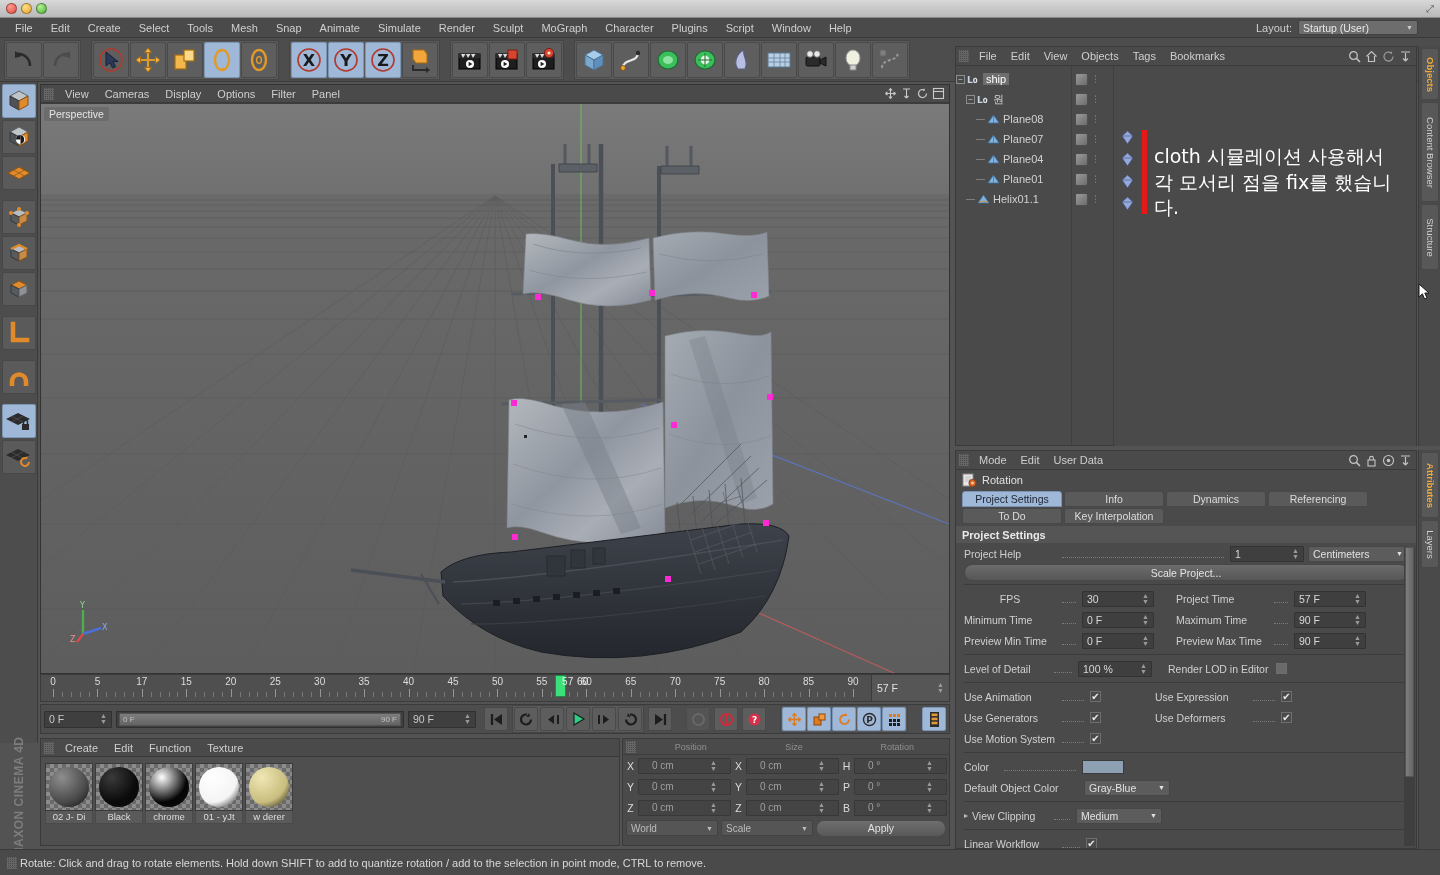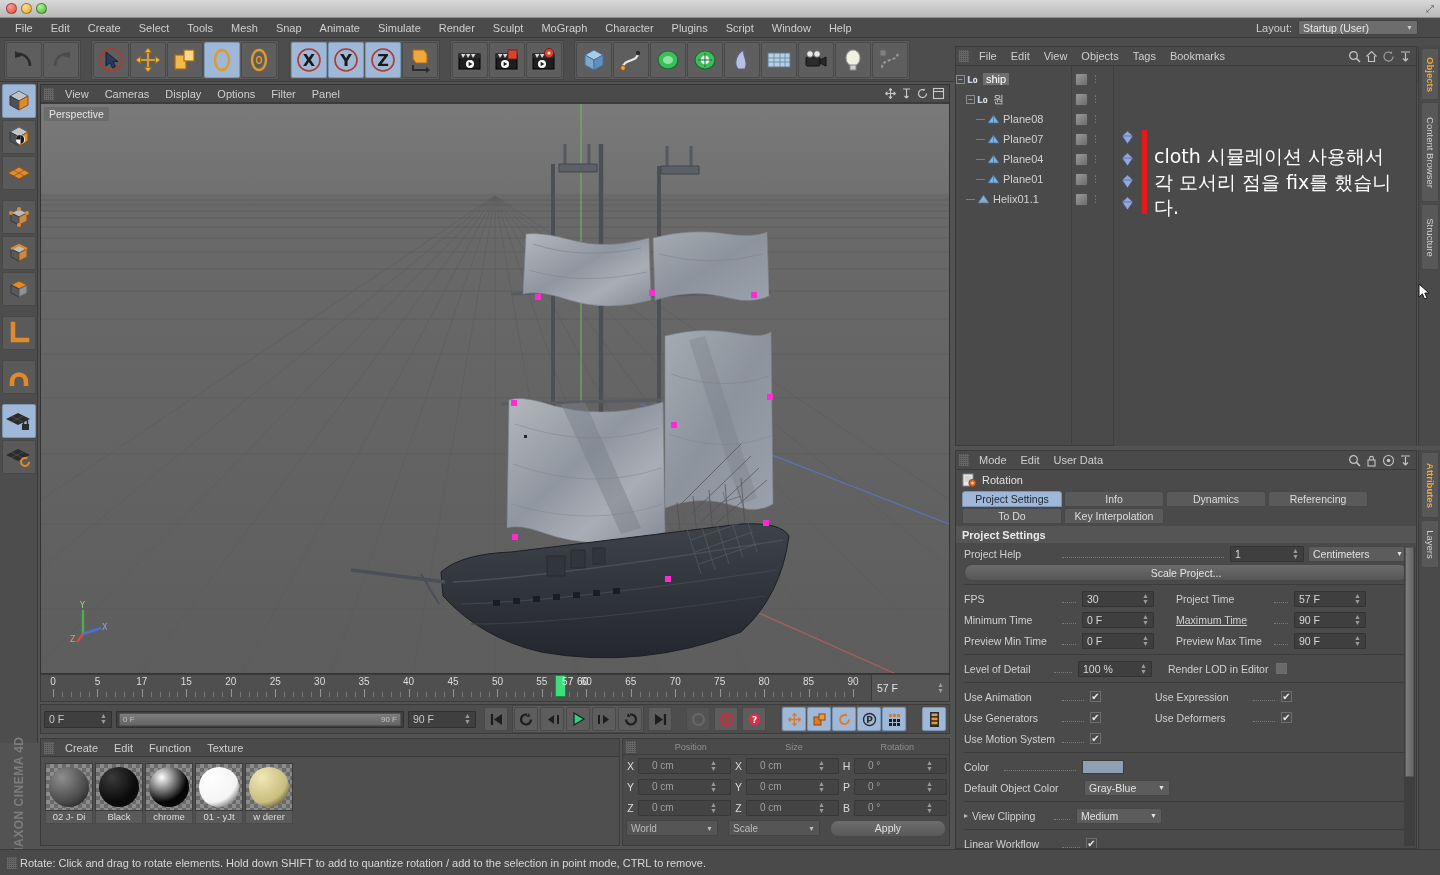--- a/index.html
+++ b/index.html
@@ -182,21 +182,21 @@
   }
   #coord-head { height: 16px; display: flex; align-items: center; border-bottom: 1px solid #3d3d3d; }
   .coord-col-title { font-size: 9px; color: #8f8f8f; text-align: center; flex: 1; }
   .coord-row { display: flex; align-items: center; height: 21px; padding: 0 2px; gap: 2px; }
   .ax-label { width: 11px; font-size: 10.5px; color: #dcdcdc; text-align: center; }
   .coord-field {
     flex: 1; height: 16px; background: #444; border: 1px solid #383838;
     display: flex; align-items: center; justify-content: space-between;
     padding: 0 13px; font-size: 10px; color: #9f9f9f; border-radius: 1px;
   }
-  #coord-bottom { display: flex; align-items: center; height: 20px; gap: 10px; padding: 0 3px; }
+  #coord-bottom { display: flex; align-items: center; height: 20px; gap: 3px; padding: 0 3px; }
   .dropdown {
     height: 16px; background: #555; border: 1px solid #434343; border-radius: 2px;
     display: flex; align-items: center; justify-content: space-between;
     padding: 0 4px; font-size: 10px; color: #bbb;
   }
   .btn3d {
     height: 17px; background: linear-gradient(#6e6e6e,#585858);
     border: 1px solid #4a4a4a; border-radius: 8px;
     display: flex; align-items: center; justify-content: center;
     font-size: 10.5px; color: #e0e0e0;
@@ -1498,21 +1498,21 @@
     </div>
     <div class="adrop" style="width:100px;margin-left:0">
       <span>Centimeters</span>
       <span style="font-size:7px">▼</span>
     </div>
   </div>
   <div id="scale-btn">Scale Project...</div>
   <div class="adivider"></div>
   <div id="attr-fields">
       <div class="arow">
-        <span class="alabel" style="width: 92px;">FPS</span>
+        <span class="alabel" style="width: 92px; text-align: center;">FPS</span>
         <span class="dots" style="max-width: 14px;"></span>
         <div class="afield" style="width: 72px;">
           <span>30</span>
           <span class="spin">▲<br>▼</span>
         </div>
         <span style="width: 14px;"></span>
         <span class="alabel" style="width: 92px;">Project Time</span>
         <span class="dots" style="max-width: 14px;"></span>
         <div class="afield" style="width: 72px;">
           <span>57 F</span>
@@ -1520,21 +1520,21 @@
         </div>
       </div>
       <div class="arow">
         <span class="alabel" style="width: 92px;">Minimum Time</span>
         <span class="dots" style="max-width: 14px;"></span>
         <div class="afield" style="width: 72px;">
           <span>0 F</span>
           <span class="spin">▲<br>▼</span>
         </div>
         <span style="width: 14px;"></span>
-        <span class="alabel" style="width: 92px; text-decoration: underline;">Maximum Time</span>
+        <span class="alabel" style="width: 92px;">Maximum Time</span>
         <span class="dots" style="max-width: 14px;"></span>
         <div class="afield" style="width: 72px;">
           <span>90 F</span>
           <span class="spin">▲<br>▼</span>
         </div>
       </div>
       <div class="arow">
         <span class="alabel" style="width: 92px;">Preview Min Time</span>
         <span class="dots" style="max-width: 14px;"></span>
         <div class="afield" style="width: 72px;">

